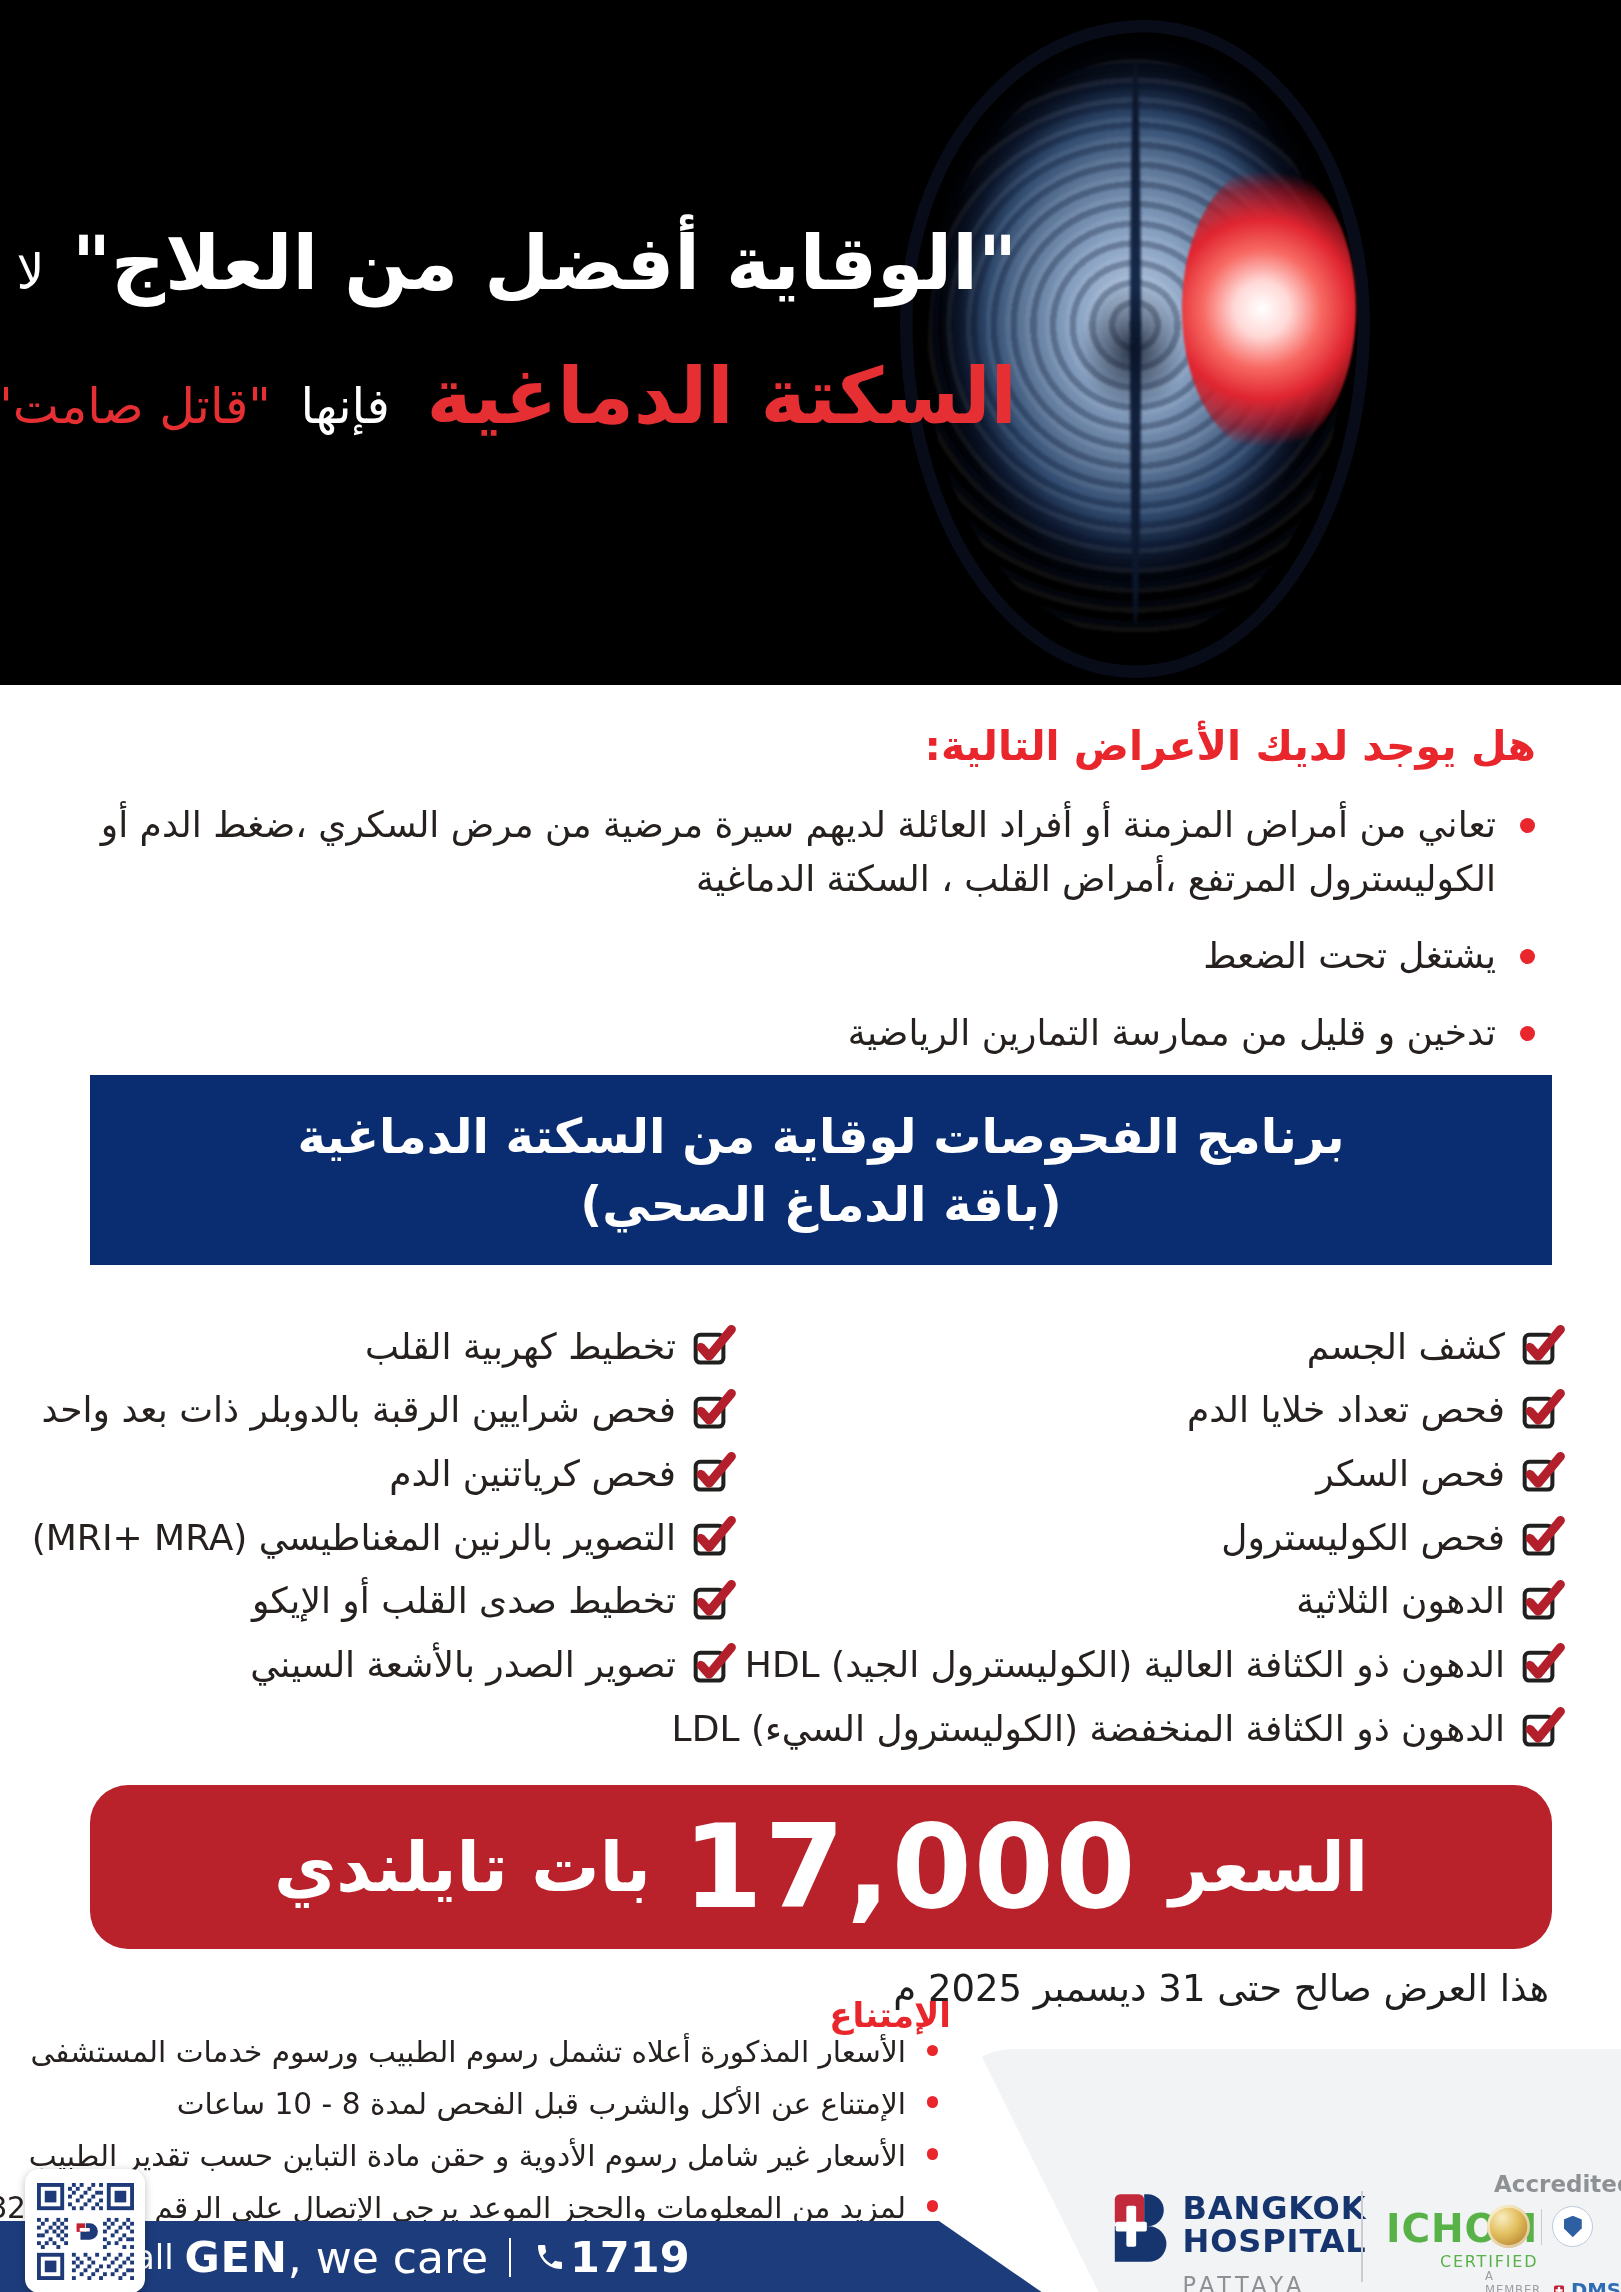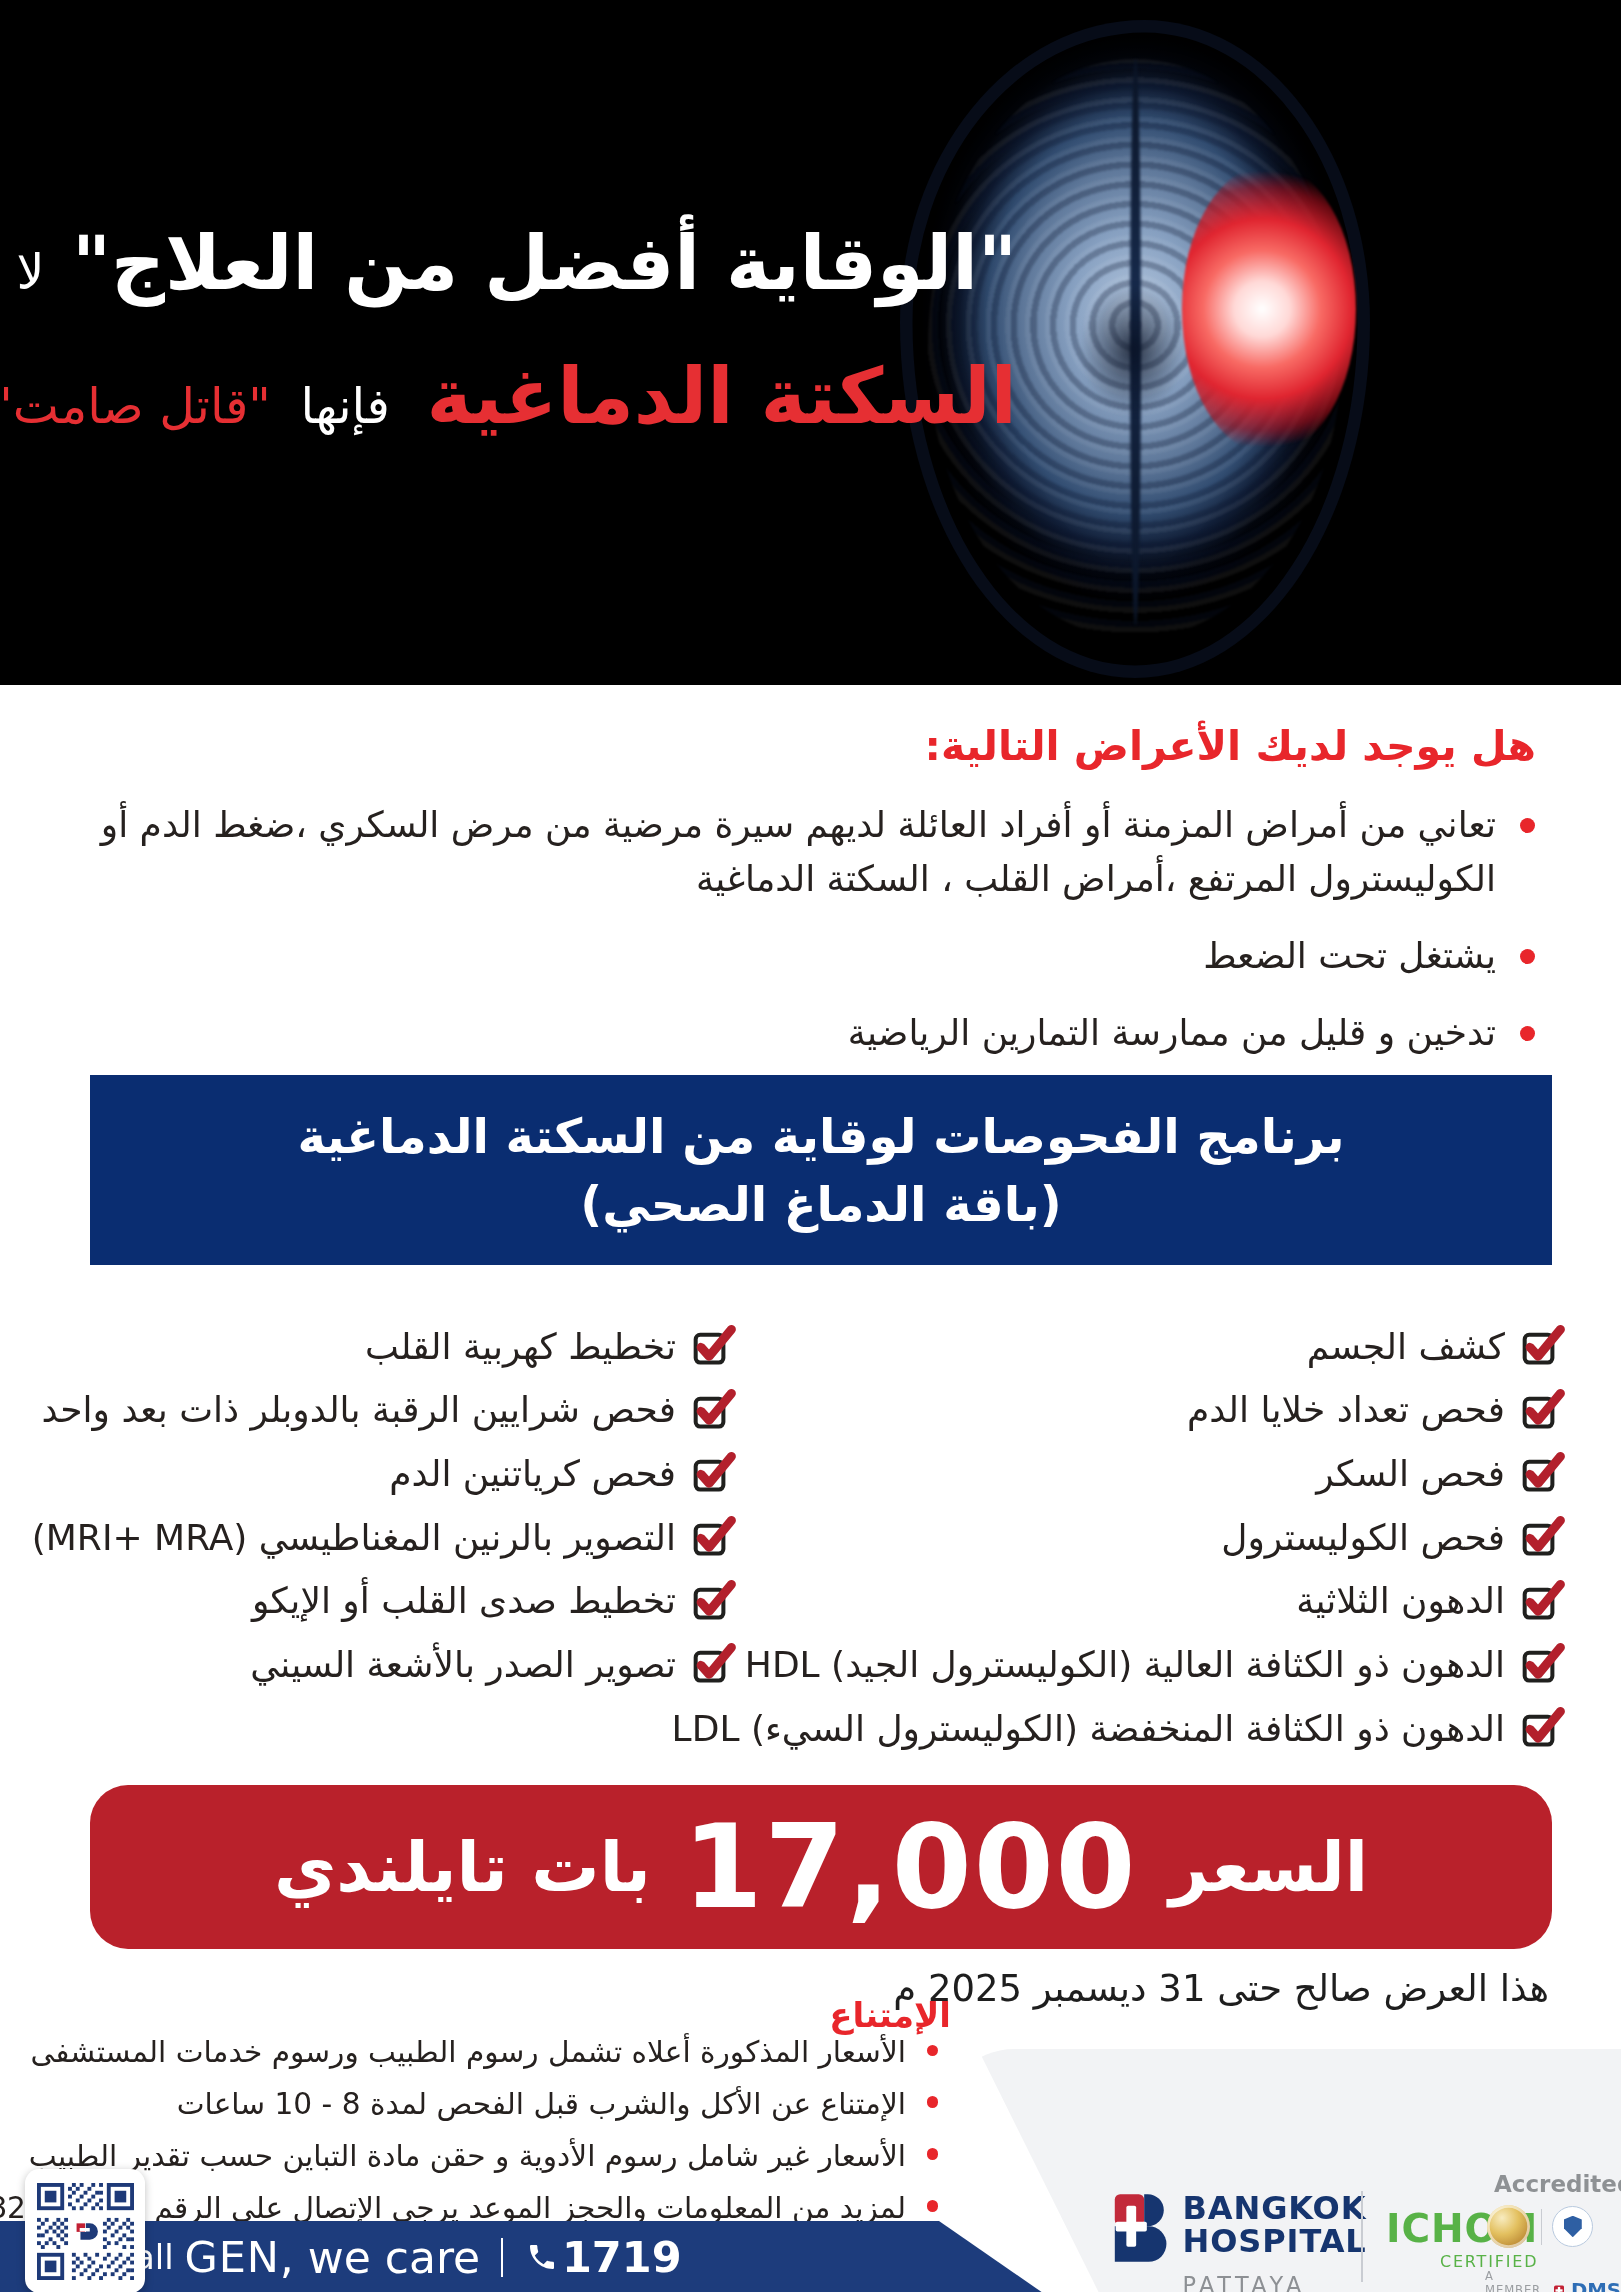--- a/index.html
+++ b/index.html
@@ -72,21 +72,21 @@
   .notes li::before{content:"";position:absolute;right:3.6px;top:11.6px;width:11.6px;height:11.6px;
          border-radius:50%;background:#e8262b;}
 
   
   .fcard{position:absolute;left:942px;top:2049px;right:0;bottom:0;background:#f2f3f5;
          border-top-left-radius:72px;clip-path:polygon(36px 0,100% 0,100% 100%,157px 100%);}
   .fbar{position:absolute;left:0;top:2221px;width:1043px;height:72px;background:#1d3c7c;
         clip-path:polygon(0 0,939px 0,1043px 72px,0 72px);}
   .tag{position:absolute;left:134px;top:0;height:100%;display:flex;align-items:center;color:#fff;}
   .t-all{font-size:34px;margin-right:10.7px;}
-  .t-gen{font-size:43px;font-weight:normal;letter-spacing:0.9px;}
+  .t-gen{font-size:43px;font-weight:bold;letter-spacing:0.9px;}
   .t-rest{font-size:44px;margin-right:21px;}
   .t-sep{width:1.8px;height:39px;background:#fff;margin-right:23px;}
   .t-num{font-size:43px;font-weight:bold;margin-left:4px;}
 
   .qr{position:absolute;left:25px;top:2169px;width:120px;height:124px;background:#fff;
       border-radius:14.3px;box-shadow:0 2.7px 9px rgba(0,0,0,.25);display:flex;
       align-items:center;justify-content:center;z-index:3;}
 
   .bh{position:absolute;left:1113px;top:2192px;display:flex;gap:12.5px;align-items:flex-start;}
   .bh-text{display:flex;flex-direction:column;}

